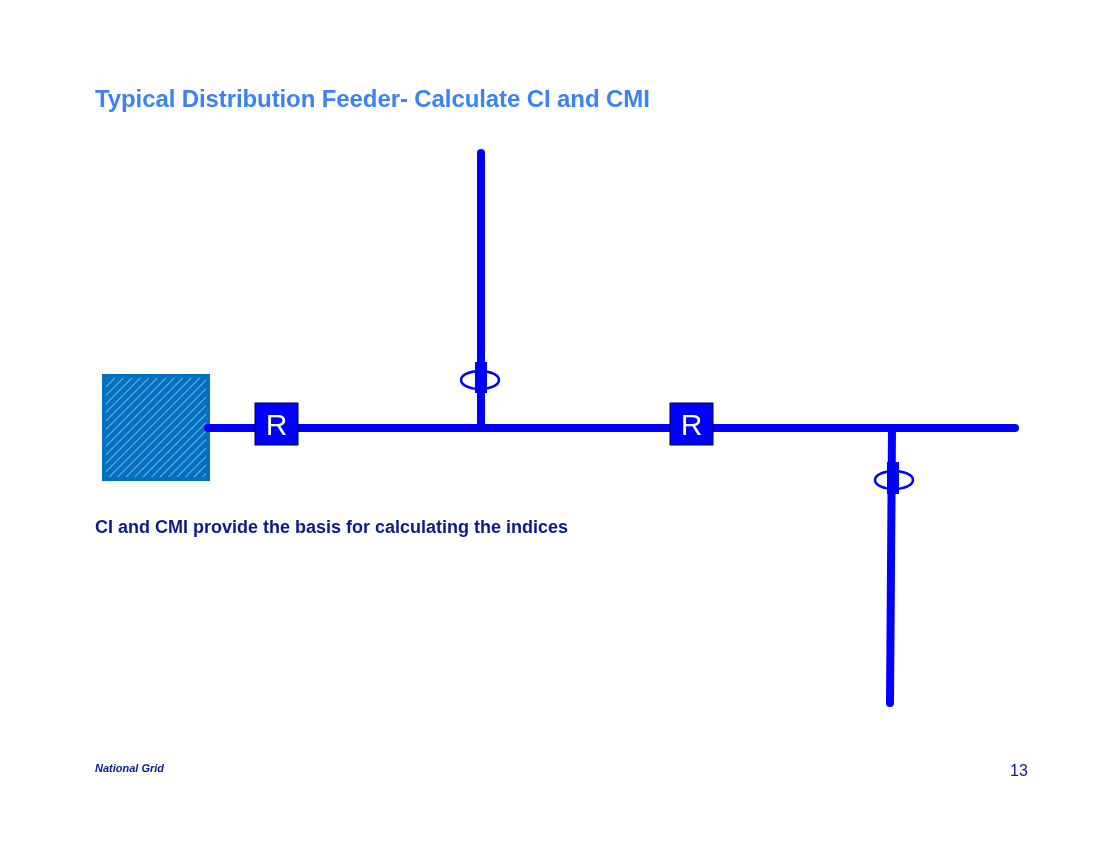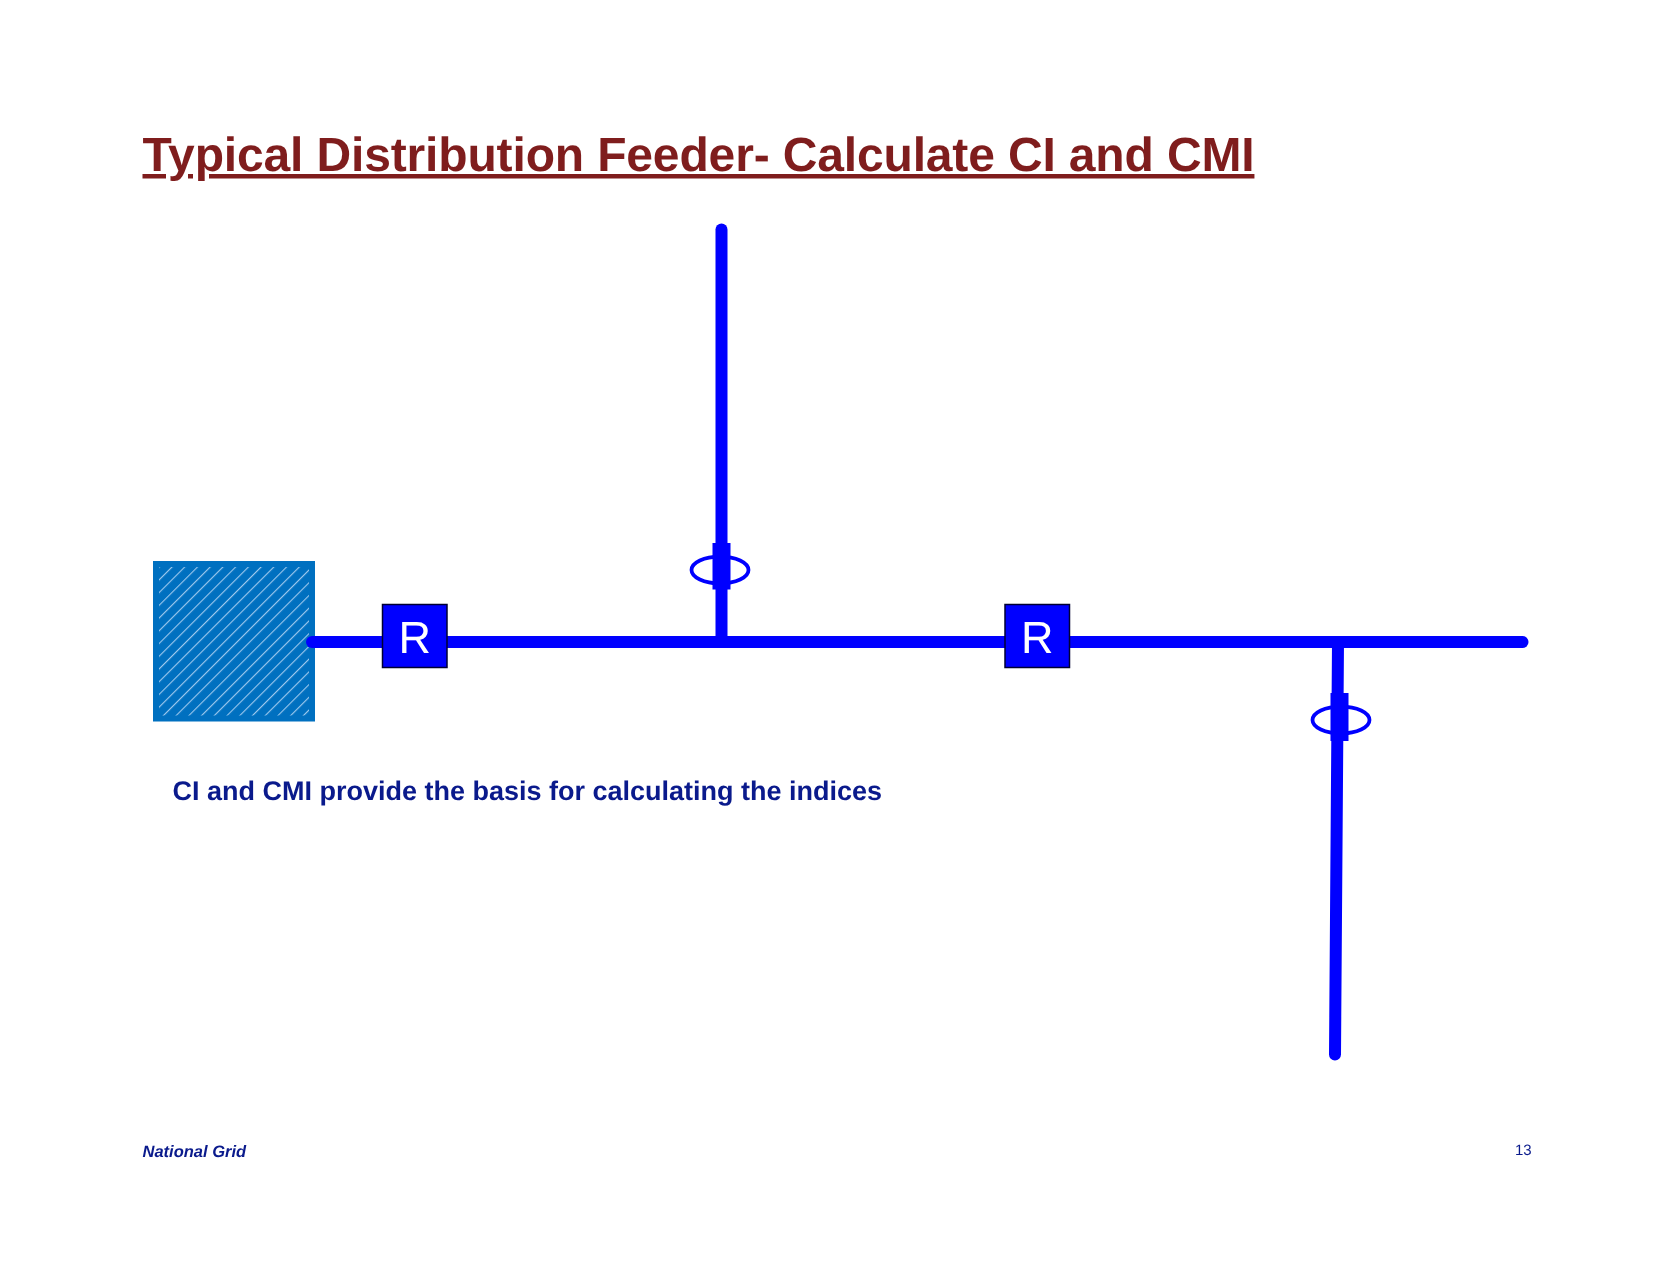--- a/index.html
+++ b/index.html
@@ -1,24 +1,24 @@
 <!DOCTYPE html>
 <html><head>
   <meta charset="utf-8">
   <style>
     html, body { margin: 0; padding: 0; background: #ffffff; }
     body { width: 1117px; height: 858px; position: relative; overflow: hidden;
            font-family: "Liberation Sans", sans-serif; }
-    .title { position: absolute; left: 95px; top: 85px; font-size: 32px; font-weight: bold;
-             color: #7f1d1d; white-space: nowrap; letter-spacing: -0.1px; text-decoration: underline; }
+    .title { position: absolute; left: 95px; top: 85px; font-size: 24px; font-weight: bold;
+             color: #3b82f6; white-space: nowrap; letter-spacing: -0.1px; }
     .caption { position: absolute; left: 95px; top: 517px; font-size: 18px; font-weight: bold;
-               color: #0a1a8c; white-space: nowrap; margin-left: 20px; }
+               color: #0a1a8c; white-space: nowrap; }
     .footer-left { position: absolute; left: 95px; top: 762px; font-size: 11px; font-weight: bold;
                    color: #0a1a8c; font-style: italic; }
-    .footer-right { position: absolute; left: 1010px; top: 762px; font-size: 10px;
+    .footer-right { position: absolute; left: 1010px; top: 762px; font-size: 16px;
                     color: #0a1a8c; }
     svg.diagram { position: absolute; left: 0; top: 0; }
     .rlabel { font-family: "Liberation Sans", sans-serif; font-size: 30px; fill: #ffffff; }
   </style>
 </head>
 <body>
 
 <div class="title">Typical Distribution Feeder- Calculate CI and CMI</div>
 
 <svg class="diagram" width="1117" height="858" viewBox="0 0 1117 858">

